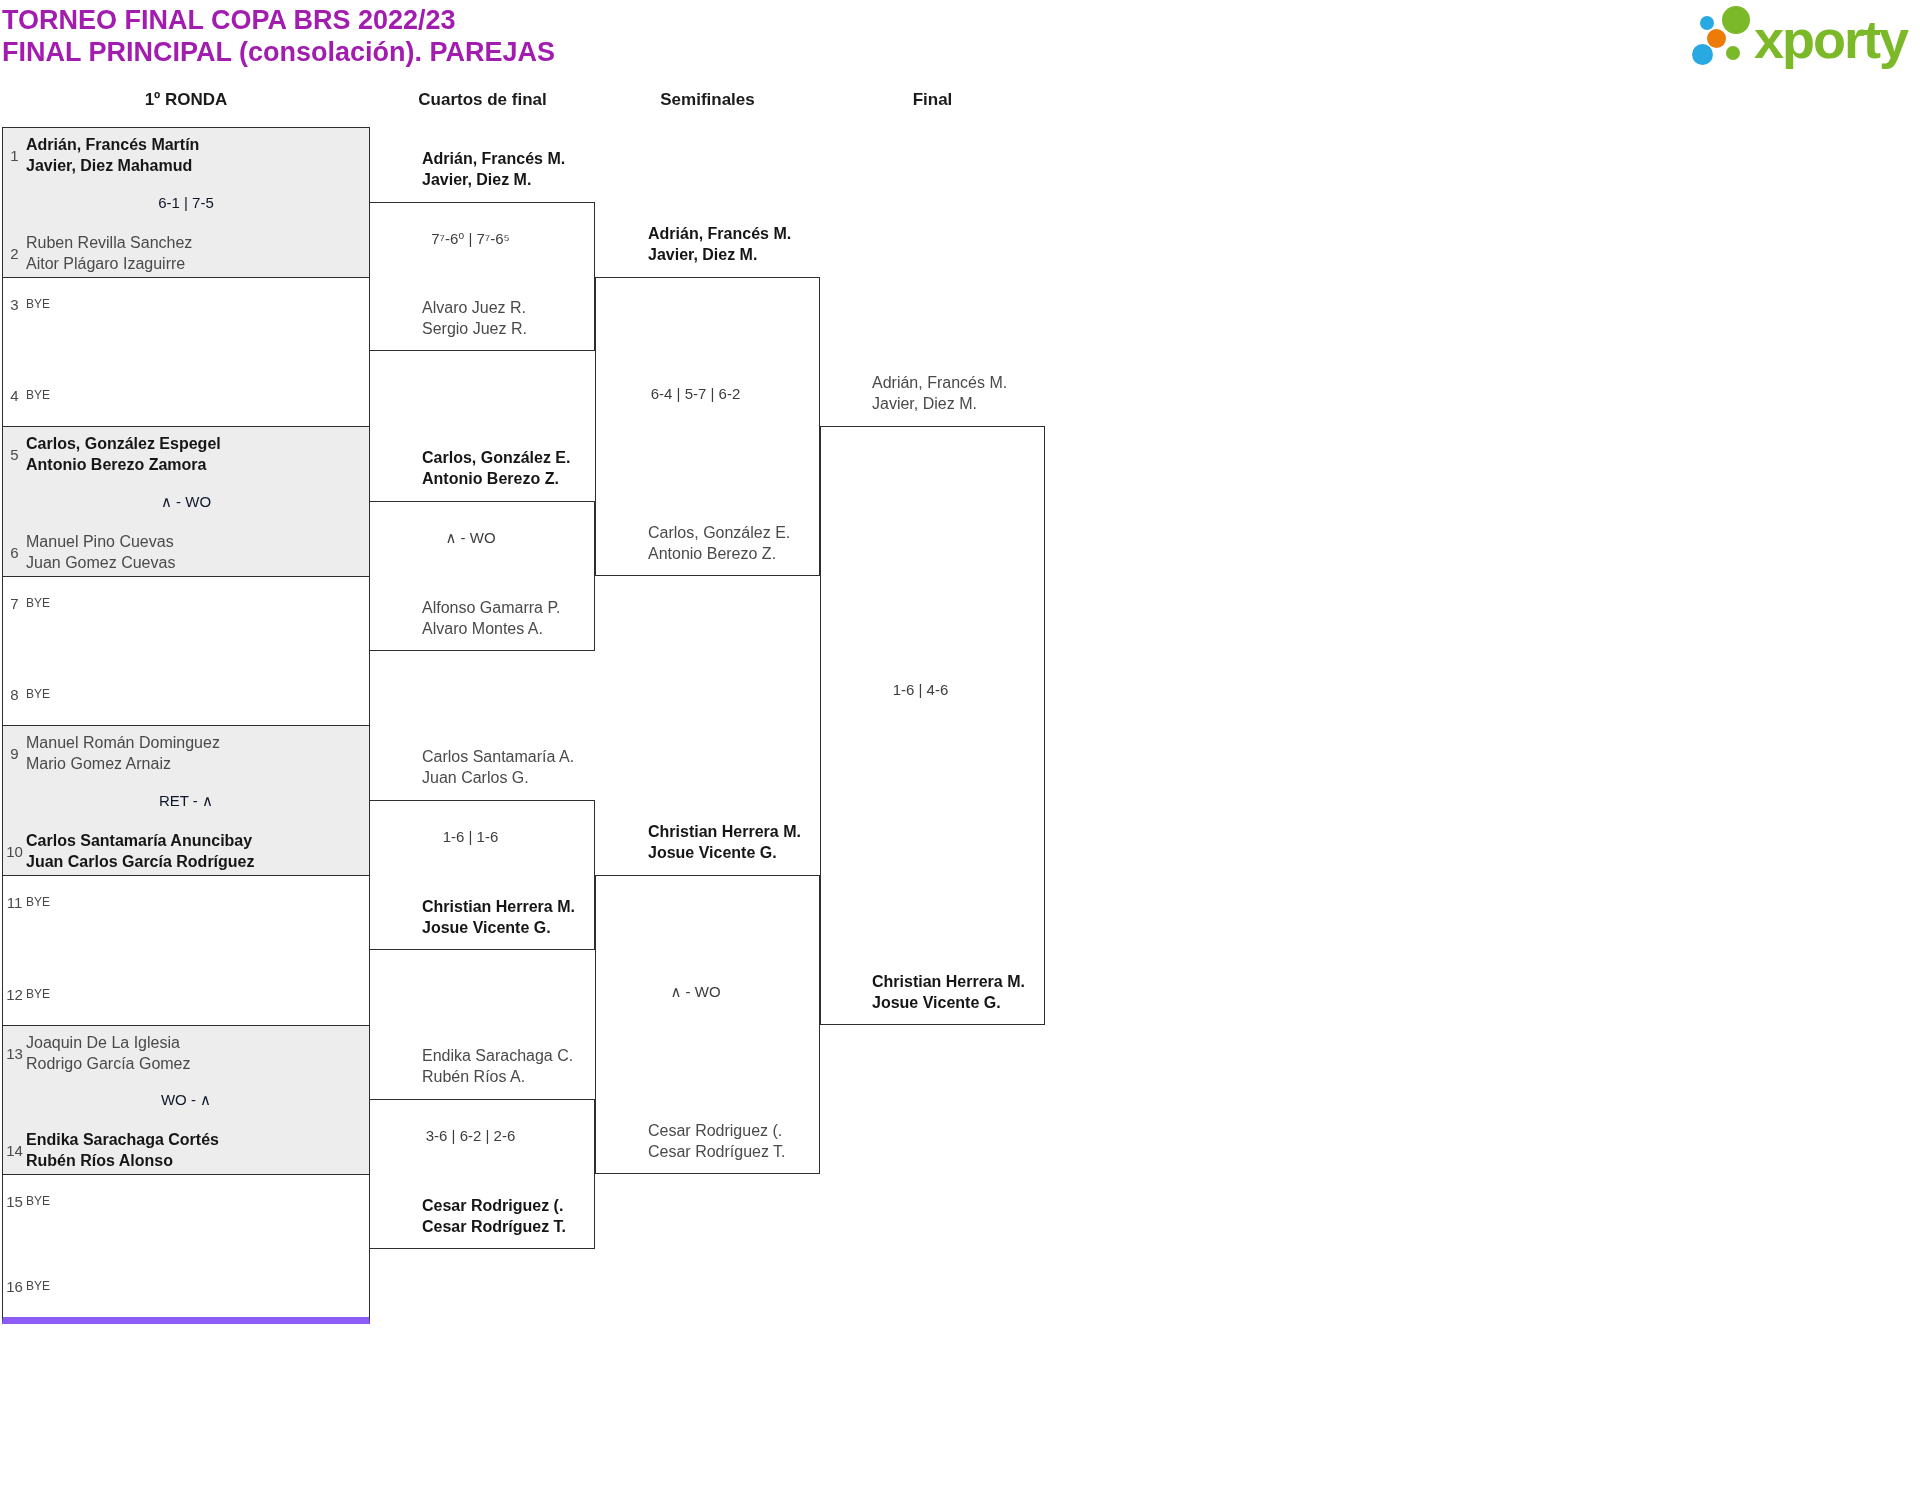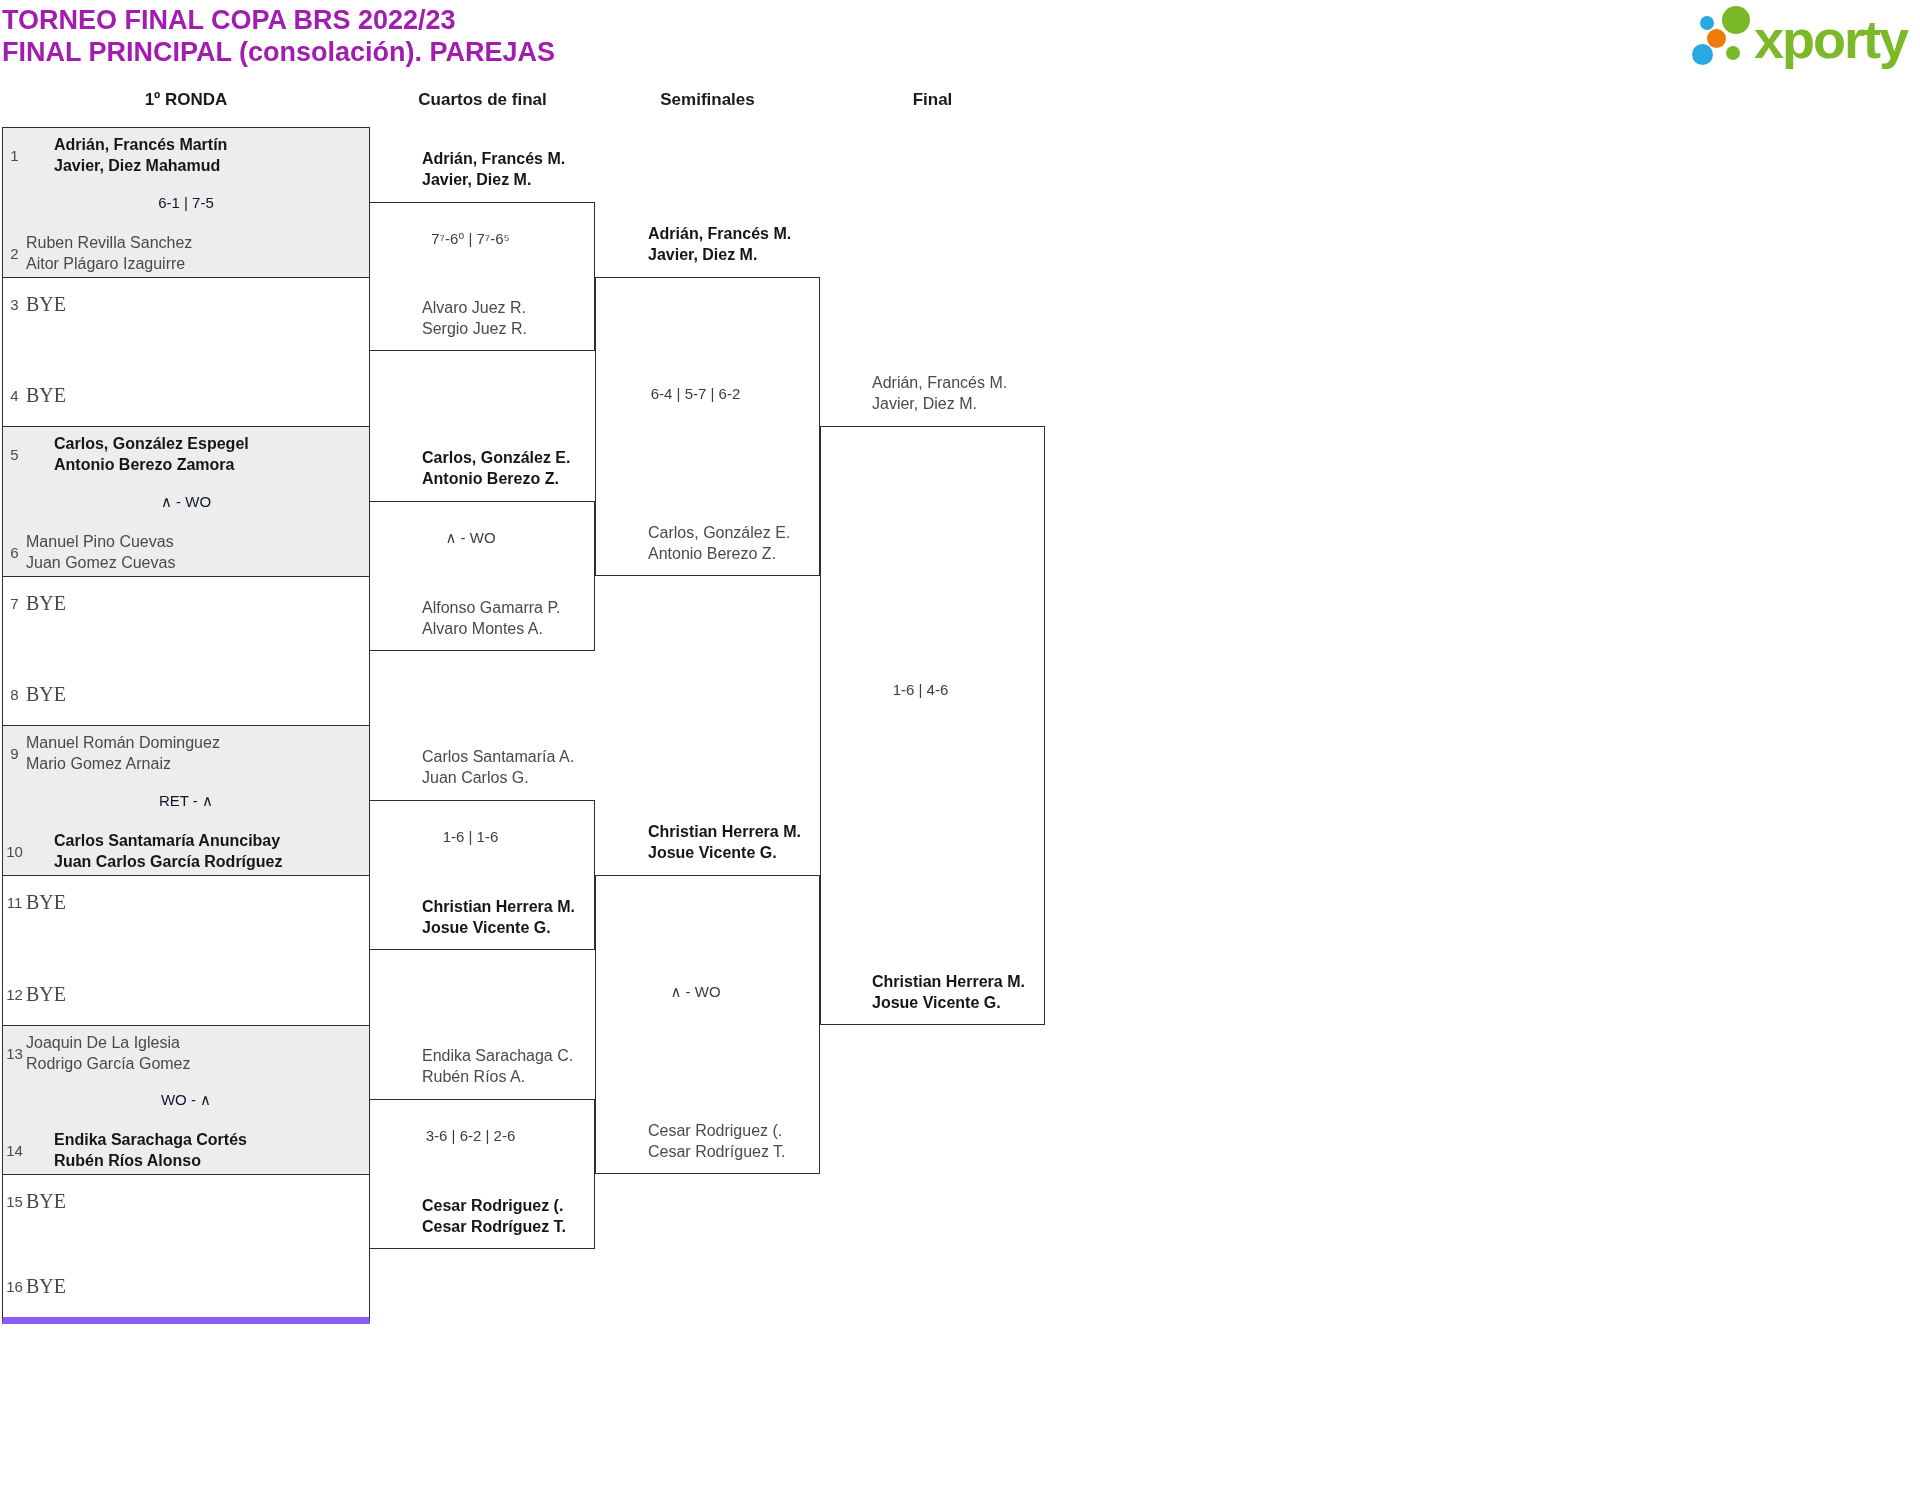--- a/index.html
+++ b/index.html
@@ -13,22 +13,22 @@
   .frbox{position:absolute;left:2px;width:368px;box-sizing:border-box;border:1px solid #2e2e2e;border-bottom:none;background:#ffffff;}
   .frbox.gray{background:#ededed;}
   .frbox.last{border-bottom:7px solid #8b5cf6;}
   .trow{position:absolute;left:0;right:0;display:flex;}
   .trow.toprow{top:6px;}
   .trow.botrow{bottom:3px;}
   .trow.byetop{top:16px;}
   .trow.byebot{bottom:20px;}
   .seed{width:23px;flex:0 0 23px;text-align:center;font-size:15px;color:#4a4a4a;align-self:center;line-height:21px;}
   .names{font-size:16px;line-height:21px;color:#4a4a4a;white-space:nowrap;}
-  .names.w{font-weight:700;color:#161616;margin-left:28px;}
-  .bye{font-size:20px;line-height:21px;color:#474747;align-self:center;font-family:Liberation Serif, serif;}
+  .names.w{font-weight:700;color:#161616;}
+  .bye{font-size:12px;line-height:21px;color:#474747;align-self:center;}
   .score{position:absolute;left:0;right:0;top:calc(50% - 10px);text-align:center;font-size:15px;line-height:20px;color:#0f172a;}
   
   .nbox{position:absolute;box-sizing:border-box;border:1px solid #2e2e2e;width:225px;background:transparent;}
   .nbox.no-left{border-left:none;}
   .adv{position:absolute;font-size:16px;line-height:21px;color:#4a4a4a;white-space:nowrap;margin-left:47px;}
   .adv.w{font-weight:700;color:#161616;}
   .nscore{position:absolute;width:201px;text-align:center;font-size:15px;line-height:20px;color:#3d3d3d;}
   
   .logo-dot{position:absolute;border-radius:50%;}
   .logo-text{position:absolute;left:1754px;top:7px;font-size:54px;font-weight:700;letter-spacing:-2px;color:#7bb929;line-height:1.2;}

